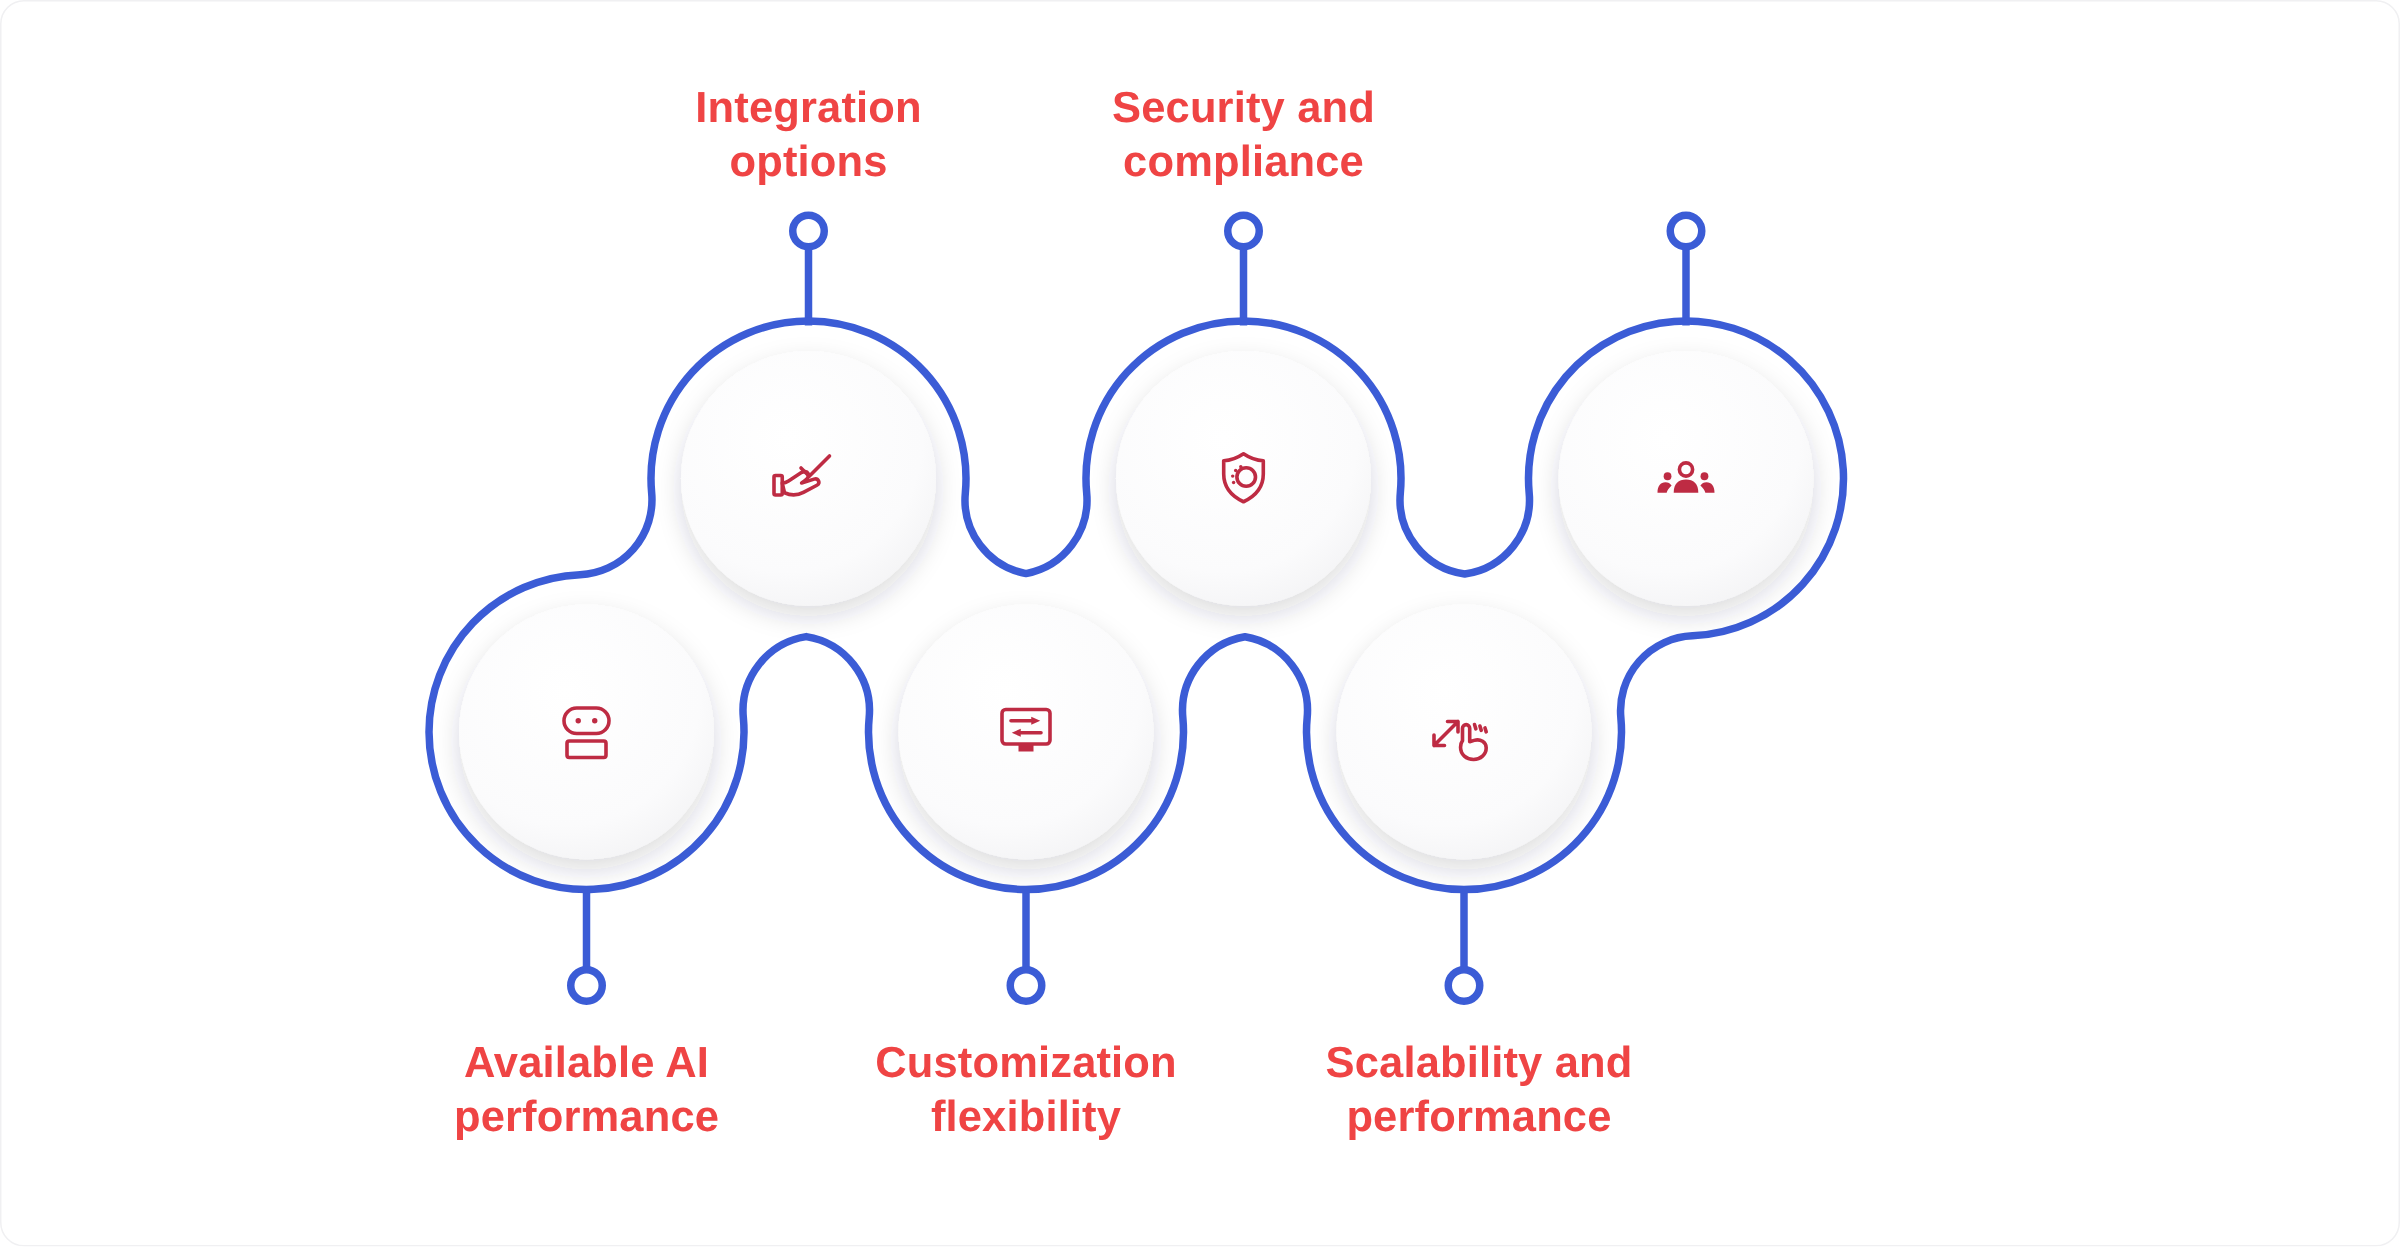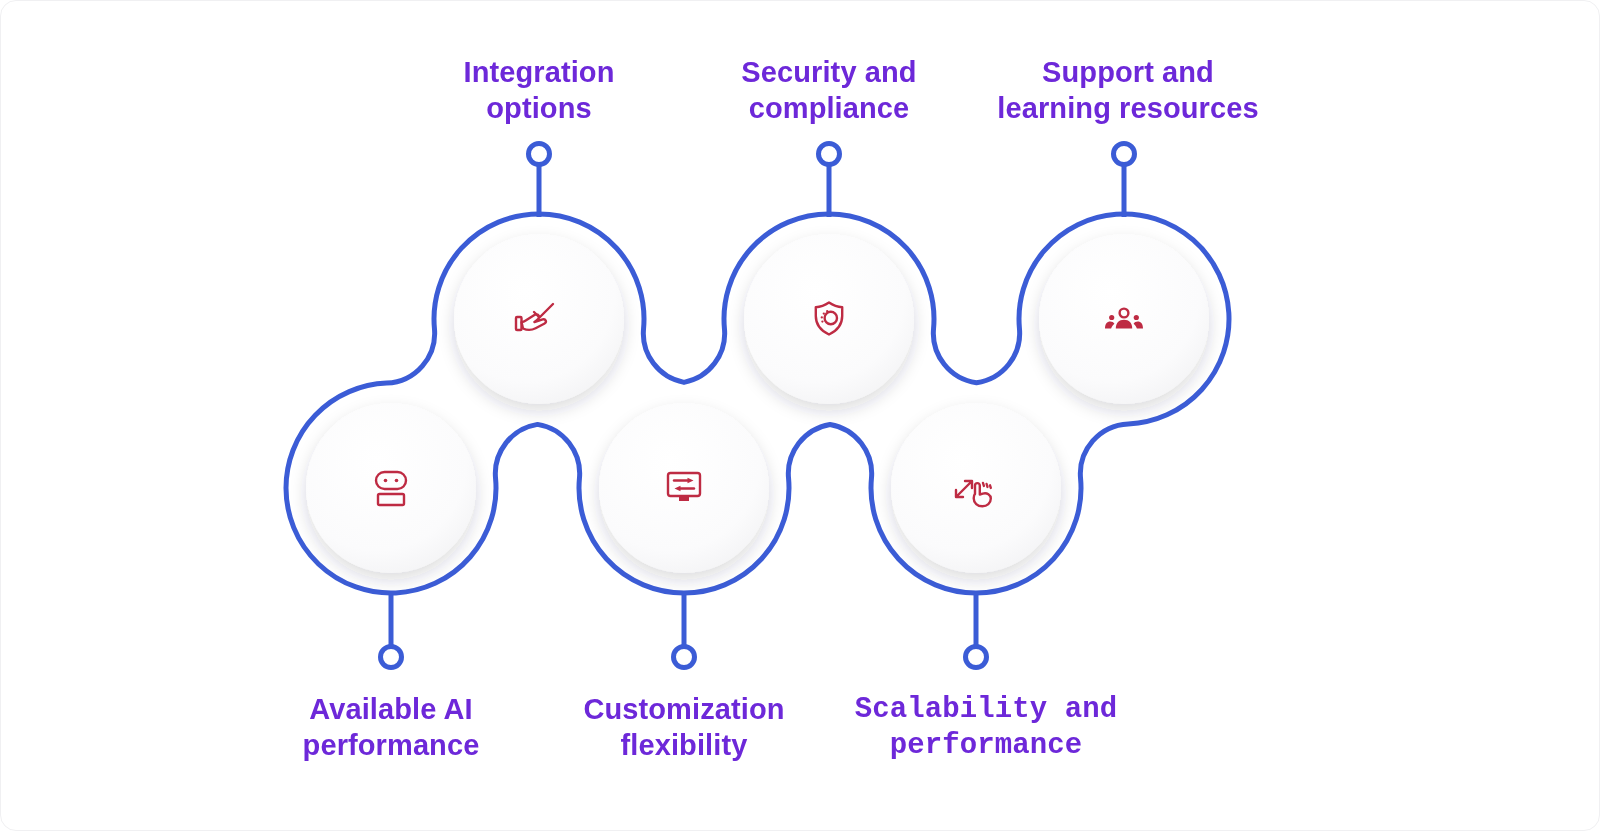--- a/index.html
+++ b/index.html
@@ -24,30 +24,30 @@
     top: 0;
   }
   .node-label {
     position: absolute;
     transform: translateX(-50%);
     white-space: pre-line;
     text-align: center;
     font-size: 29px;
     line-height: 1.24;
     font-weight: 600;
-    color: #6d28d9;
+    color: #ef4444;
     letter-spacing: 0.1px;
     width: max-content;
   }
   .lbl-integration   { left: 538px;  top: 54px; }
   .lbl-security      { left: 828px;  top: 54px; }
   .lbl-support       { left: 1127px; top: 54px; }
   .lbl-available     { left: 390px;  top: 691px; }
   .lbl-customization { left: 683px;  top: 691px; }
-  .lbl-scalability   { left: 985px;  top: 691px; font-family: Liberation Mono, monospace; }
+  .lbl-scalability   { left: 985px;  top: 691px; }
 </style>
 </head>
 <body>
 
 <div class="canvas">
 
   <svg width="1600" height="831" viewBox="0 0 1600 831">
     <defs>
       <radialGradient id="discGrad" cx="0.42" cy="0.34" r="0.85">
         <stop offset="0" stop-color="#ffffff"></stop>
@@ -159,16 +159,14 @@
   <div class="node-label lbl-available">Available AI
 performance</div>
   <div class="node-label lbl-integration">Integration
 options</div>
   <div class="node-label lbl-security">Security and
 compliance</div>
   <div class="node-label lbl-customization">Customization
 flexibility</div>
   <div class="node-label lbl-scalability">Scalability and
 performance</div>
-  <div class="node-label lbl-support">Support and
-learning resources</div>
 
 </div>
 
 </body></html>

